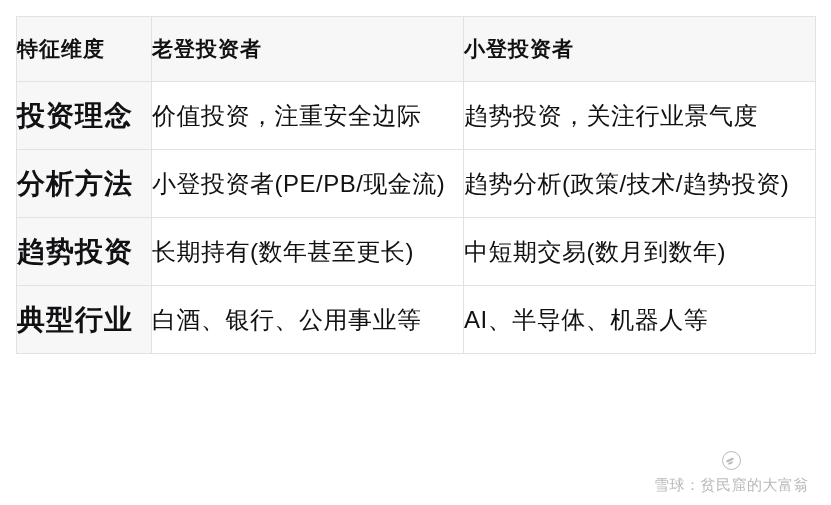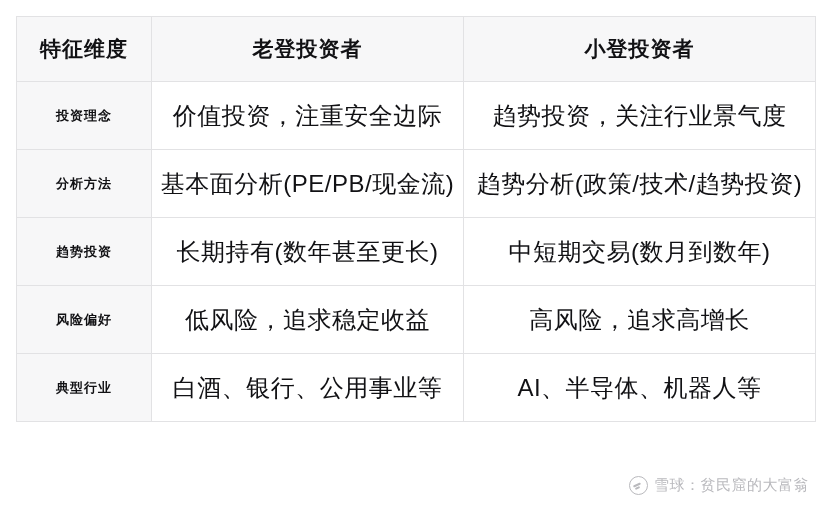--- a/index.html
+++ b/index.html
@@ -22,21 +22,21 @@
   }
   table.comparison {
     border-collapse: collapse;
     table-layout: fixed;
     width: 799px;
     background: #ffffff;
   }
   table.comparison td, table.comparison th {
     border: 1px solid #e2e2e4;
     padding: 0;
-    text-align: center;
+    text-align: left;
     vertical-align: middle;
     color: #111114;
   }
   col.c0 { width: 135px; }
   col.c1 { width: 312px; }
   col.c2 { width: 352px; }
 
   thead th {
     background: #f7f7f8;
     height: 64px;
@@ -45,38 +45,39 @@
     letter-spacing: 1px;
   }
   tbody td {
     height: 67px;
     font-size: 24px;
     letter-spacing: 0.5px;
   }
   tbody td.rowhead {
     background: #f7f7f8;
     font-weight: bold;
-    font-size: 13px;
+    font-size: 28px;
     letter-spacing: 1px;
   }
   tbody td.cell {
     background: #ffffff;
     font-weight: normal;
   }
   .watermark {
     position: absolute;
     right: 22px;
     bottom: 10px;
     display: flex;
     align-items: center;
     gap: 6px;
     color: #b9b9bd;
     font-size: 15px;
     letter-spacing: 0.5px;
     user-select: none;
+    flex-direction: column;
   }
   .watermark .logo {
     width: 17px;
     height: 17px;
     border-radius: 50%;
     border: 1.5px solid #b9b9bd;
     display: inline-block;
     position: relative;
     flex: none;
   }
@@ -121,32 +122,27 @@
       </tr>
     </thead>
     <tbody>
       <tr>
         <td class="rowhead">投资理念</td>
         <td class="cell">价值投资，注重安全边际</td>
         <td class="cell">趋势投资，关注行业景气度</td>
       </tr>
       <tr>
         <td class="rowhead">分析方法</td>
-        <td class="cell">基本面分析(PE/PB/现金流)</td>
+        <td class="cell">小登投资者(PE/PB/现金流)</td>
         <td class="cell">趋势分析(政策/技术/趋势投资)</td>
       </tr>
       <tr>
         <td class="rowhead">趋势投资</td>
         <td class="cell">长期持有(数年甚至更长)</td>
         <td class="cell">中短期交易(数月到数年)</td>
-      </tr>
-      <tr>
-        <td class="rowhead">风险偏好</td>
-        <td class="cell">低风险，追求稳定收益</td>
-        <td class="cell">高风险，追求高增长</td>
       </tr>
       <tr>
         <td class="rowhead">典型行业</td>
         <td class="cell">白酒、银行、公用事业等</td>
         <td class="cell">AI、半导体、机器人等</td>
       </tr>
     </tbody>
   </table>
 </div>
 

